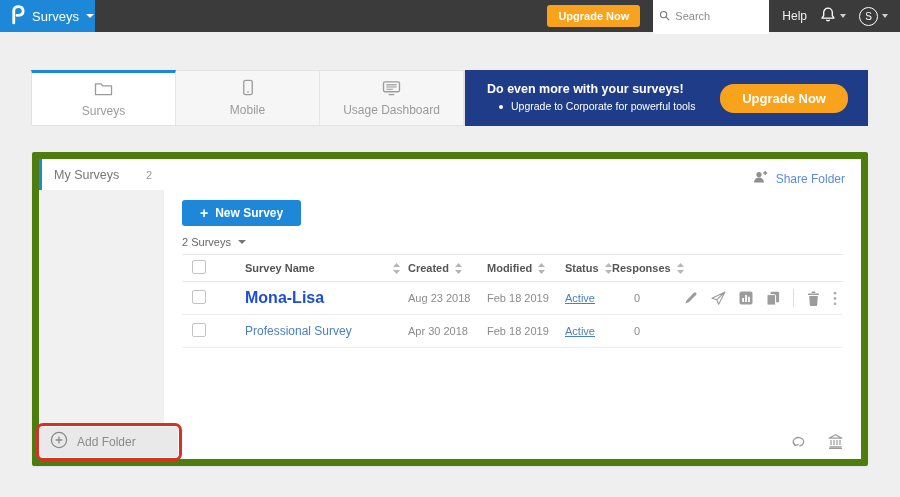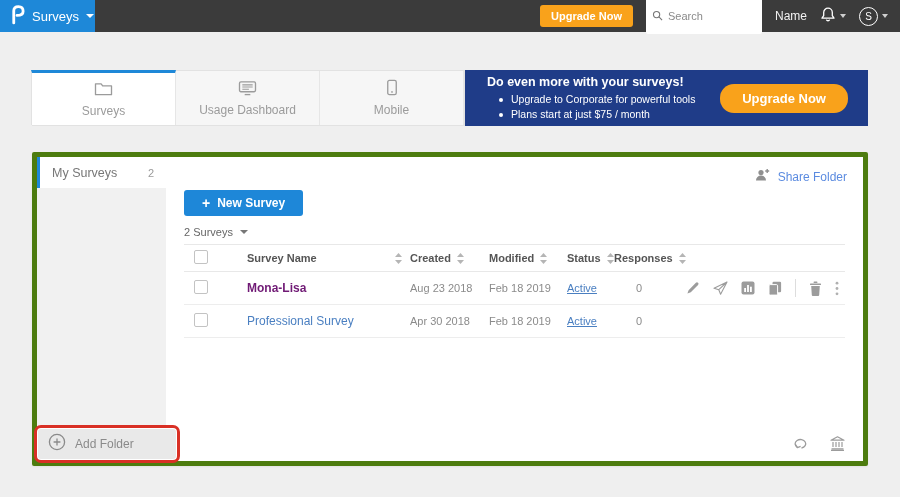--- a/index.html
+++ b/index.html
@@ -30,31 +30,31 @@
 
   .banner { flex:1; background:#1f3c88; display:flex; align-items:center; padding:0 20px 0 22px; }
   .banner-text { flex:1; color:#fff; }
   .banner-title { font-size:12.5px; font-weight:bold; margin-bottom:3px; }
   .banner-text ul { list-style:none; }
   .banner-text li { font-size:10.5px; padding-left:24px; position:relative; line-height:15px; }
   .banner-text li::before { content:""; position:absolute; left:12px; top:6px; width:4px; height:4px; border-radius:50%; background:#fff; }
   .btn-upgrade-cta { background:#f9a21b; color:#fff; font-size:13px; font-weight:bold; border:none; border-radius:14px; padding:7px 22px; cursor:pointer; }
 
   
-  .card { position:absolute; left:32px; right:32px; top:152px; height:314px; background:#fff; border:5px solid #4d7c0f; border-radius:2px; box-shadow:0 1px 2px rgba(0,0,0,.05); display:flex; }
+  .card { position:absolute; left:32px; right:32px; top:152px; height:314px; background:#fff; border:7px solid #4d7c0f; border-radius:2px; box-shadow:0 1px 2px rgba(0,0,0,.05); display:flex; }
   .folder-col { width:140px; position:relative; display:flex; flex-direction:column; }
   .folder-head { height:31px; border-left:3px solid #1e88d8; display:flex; align-items:center; padding:0 12px 0 12px; cursor:pointer; }
   .folder-head-label { color:#777; font-size:12.5px; }
   .folder-count { margin-left:auto; color:#9a9a9a; font-size:11px; }
   .folder-list { background:#f1f1f1; height:241px; }
   .add-folder-wrap { position:absolute; left:-3px; bottom:-2px; border:3px solid #d93025; border-radius:7px; padding:1px; background:#fff; }
   .add-folder { width:138px; height:30px; background:#e9e9e9; border-radius:3px; display:flex; align-items:center; gap:9px; padding:0 10px; cursor:pointer; }
   .add-folder-label { color:#8a8a8a; font-size:12px; }
 
-  .main-col { flex:1; position:relative; padding:0 18px; }
+  .main-col { flex:1; position:relative; padding:8px 18px; }
   .share-folder { position:absolute; top:11px; right:16px; display:flex; align-items:center; gap:7px; cursor:pointer; }
   .share-folder-label { color:#5b8be0; font-size:12px; }
 
   .btn-new-survey { margin-top:33px; background:#1e87d8; color:#fff; border:none; border-radius:3px; font-size:12px; font-weight:bold; padding:6px 18px; display:inline-flex; align-items:center; gap:7px; cursor:pointer; }
   .btn-new-survey .plus { font-size:14px; font-weight:bold; line-height:10px; }
 
   .count-row { display:flex; justify-content:flex-start; margin:10px 20px 6px 0; }
   .survey-count { display:flex; align-items:center; gap:7px; color:#666; font-size:11px; cursor:pointer; }
   .caret-dk { width:0; height:0; border-left:4px solid transparent; border-right:4px solid transparent; border-top:4px solid #777; }
 
@@ -66,21 +66,21 @@
   .c-check { width:45px; padding-left:10px; }
   .c-name { width:163px; display:flex; align-items:center;margin-left:18px; }
   .c-created { width:79px; display:flex; align-items:center; gap:6px;text-align:center; }
   .c-modified { width:78px; display:flex; align-items:center; gap:6px; }
   .c-status { width:47px; display:flex; align-items:center; gap:6px; }
   .c-resp { width:72px; display:flex; align-items:center; gap:6px; }
   .c-actions { flex:1; display:flex; align-items:center; justify-content:flex-end; gap:13px; padding-right:6px; }
   .sort { margin-left:auto; margin-right:8px; cursor:pointer; display:inline-flex; }
   .sort.tight { margin-left:0; margin-right:0; }
   .cell-muted { color:#8b8b8b; }
-  .link-bold { color:#701a75; font-weight:bold; font-size:12px; text-decoration:none; cursor:pointer; }
+  .link-bold { color:#1d4ed8; font-weight:bold; font-size:16px; text-decoration:none; cursor:pointer; }
   .link { color:#4a7fc1; font-size:12px; text-decoration:none; cursor:pointer; }
   .status-active { color:#4a7fc1;text-decoration:underline; }
   input[type=checkbox] { appearance:none; -webkit-appearance:none; width:14px; height:14px; border:1px solid #c3c3c3; border-radius:2px; background:#fff; cursor:pointer; }
   .act { cursor:pointer; display:inline-flex; }
   .v-div { width:1px; height:18px; background:#ddd; }
 
   .card-foot-icons { position:absolute; right:18px; bottom:10px; display:flex; align-items:center; gap:20px; }
 </style>
 </head>
 <body>
@@ -99,21 +99,21 @@
     <button class="btn-upgrade-top">Upgrade Now</button>
     <div class="searchbox">
       <span>
         <svg width="11" height="11" viewBox="0 0 12 12" fill="none">
             <circle cx="5" cy="5" r="3.4" stroke="#777" stroke-width="1.2"></circle>
             <path d="M7.6 7.6 L11 11" stroke="#777" stroke-width="1.2"></path>
           </svg>
       </span>
       <input type="text" placeholder="Search" style="">
     </div>
-    <span class="help-link">Name</span>
+    <span class="help-link">Help</span>
     <div class="icon-group">
       <span>
         <svg width="16" height="17" viewBox="0 0 16 17" fill="none">
           <path d="M8 2.2 a4.3 4.3 0 0 1 4.3 4.3 V9.6 L14 12.2 H2 L3.7 9.6 V6.5 A4.3 4.3 0 0 1 8 2.2 Z" stroke="#fff" stroke-width="1.3" stroke-linejoin="round"></path>
           <path d="M6.4 13.6 a1.7 1.7 0 0 0 3.2 0" stroke="#fff" stroke-width="1.3"></path>
         </svg>
       </span>
       <span class="caret sm"></span>
     </div>
     <div class="icon-group">
@@ -128,44 +128,43 @@
     <div class="tab active">
       <span>
         <svg width="19" height="16" viewBox="0 0 20 17" fill="none">
             <path d="M1.5 3 h6 l1.6 2.2 H18.5 V14.5 H1.5 Z" stroke-width="1.4" stroke-linejoin="round"></path>
           </svg>
       </span>
       <span>Surveys</span>
     </div>
     <div class="tab">
       <span>
+        <svg width="12" height="17" viewBox="0 0 12 18" fill="none">
+            <rect x="1.5" y="1.5" width="9" height="15" rx="1.8" stroke-width="1.4"></rect>
+            <circle cx="6" cy="13.7" r="0.9" fill="#9b9b9b" stroke="none"></circle>
+          </svg>
+      </span>
+      <span>Mobile</span>
+    </div>
+    <div class="tab">
+      <span>
         <svg width="19" height="16" viewBox="0 0 20 17" fill="none">
             <rect x="1.5" y="2" width="17" height="10.5" rx="1.5" stroke-width="1.4"></rect>
             <path d="M4.5 5.2 h11 M4.5 7.5 h11 M4.5 9.8 h7" stroke-width="1.2"></path>
             <path d="M7 15.5 h6" stroke-width="1.4"></path>
           </svg>
       </span>
       <span>Usage Dashboard</span>
-    </div>
-    <div class="tab">
-      <span>
-        <svg width="12" height="17" viewBox="0 0 12 18" fill="none">
-            <rect x="1.5" y="1.5" width="9" height="15" rx="1.8" stroke-width="1.4"></rect>
-            <circle cx="6" cy="13.7" r="0.9" fill="#9b9b9b" stroke="none"></circle>
-          </svg>
-      </span>
-      <span>Mobile</span>
     </div>
   </div>
   <div class="banner">
     <div class="banner-text">
       <div class="banner-title">Do even more with your surveys!</div>
       <ul>
         <li>Upgrade to Corporate for powerful tools</li>
-        <li>Plans start at just $75 / month</li>
       </ul>
     </div>
     <button class="btn-upgrade-cta">Upgrade Now</button>
   </div>
 </div>
 
 <div class="card">
 
   <div class="folder-col">
     <div class="folder-head">

